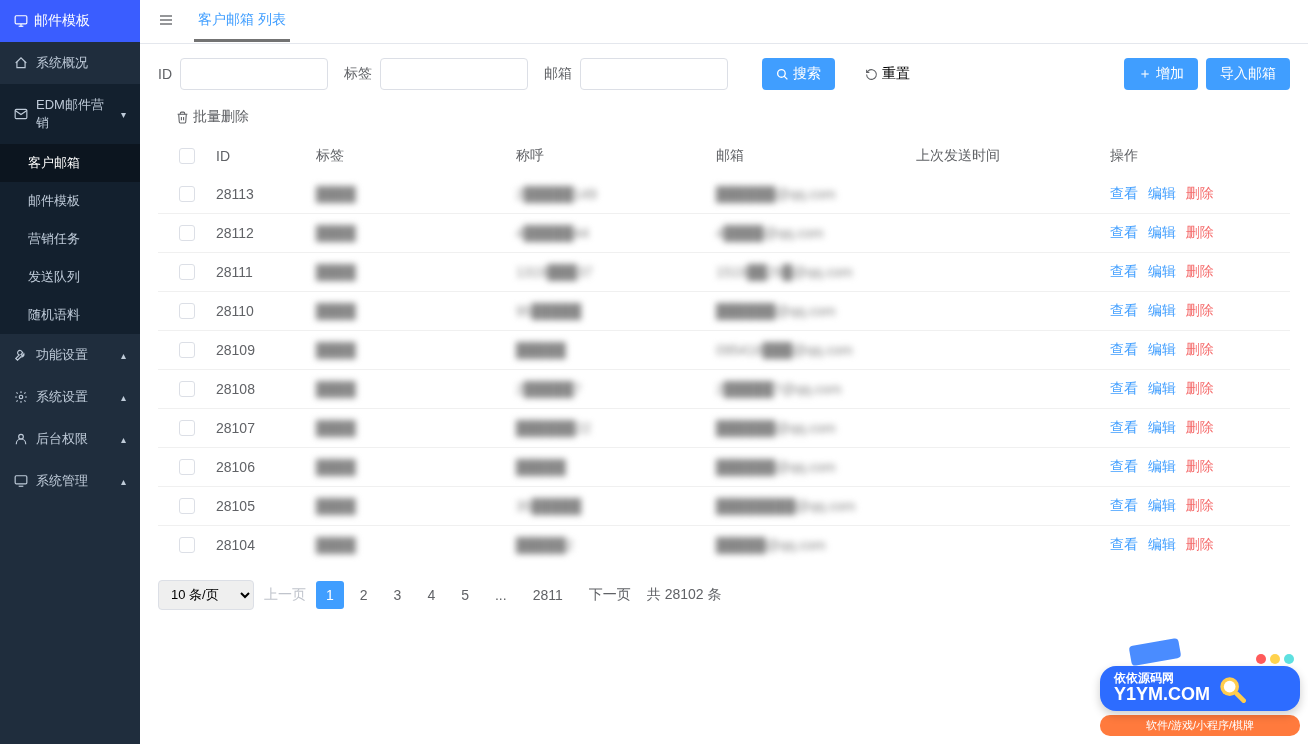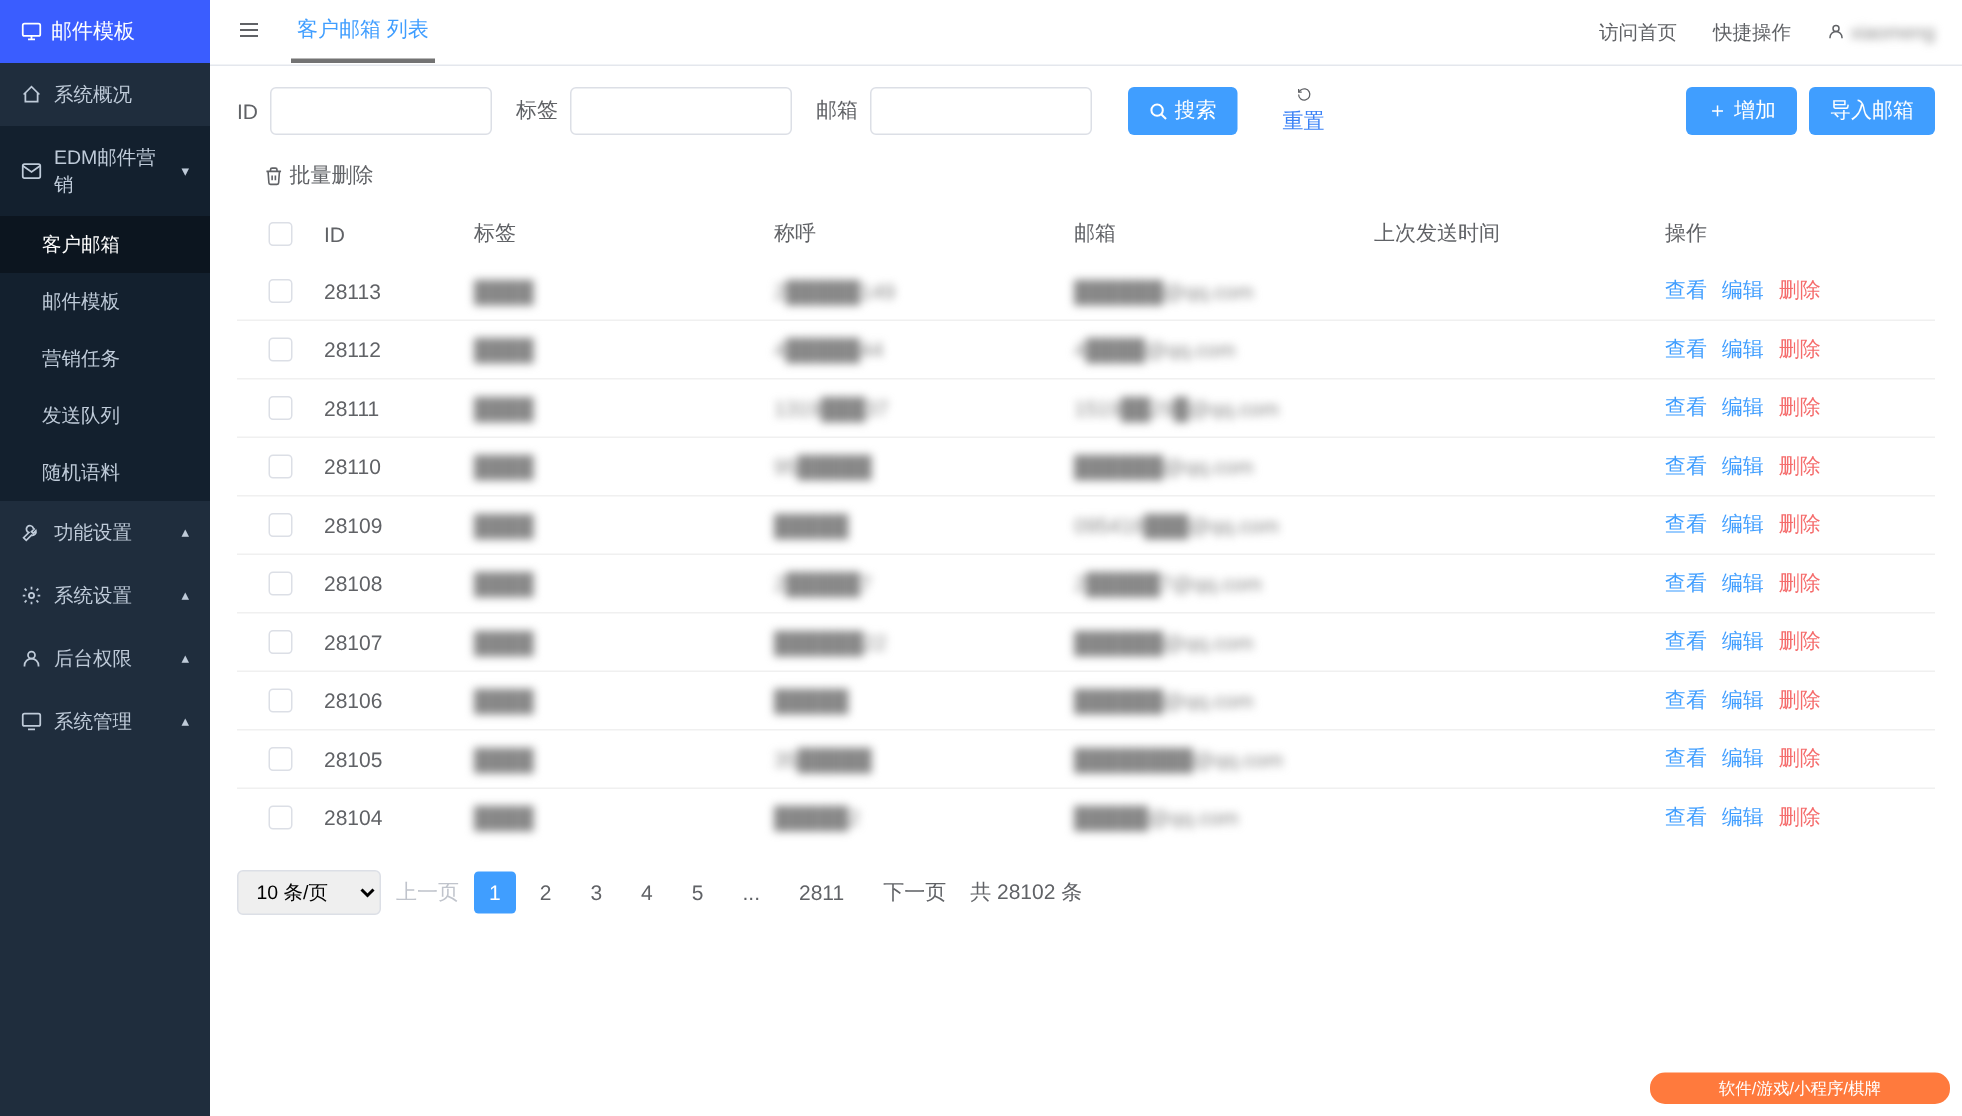--- a/index.html
+++ b/index.html
@@ -24,22 +24,22 @@
 .tab { padding: 10px 4px; color: #409eff; border-bottom: 3px solid #737373; font-size: 14px; }
 .top-right { margin-left: auto; display: flex; align-items: center; gap: 24px; color: #606266; font-size: 13px; }
 .top-right span { cursor: pointer; }
 
 
 .content { padding: 14px 18px; overflow-y: auto; flex: 1; }
 .filter-row { display: flex; align-items: center; gap: 6px; margin-bottom: 14px; }
 .filter-label { font-size: 14px; color: #606266; margin-right: 2px; }
 .filter-input { height: 32px; border: 1px solid #dcdfe6; border-radius: 4px; padding: 0 8px; font-size: 14px; width: 148px; }
 .btn { height: 32px; padding: 0 14px; border-radius: 4px; border: none; cursor: pointer; font-size: 14px; display: inline-flex; align-items: center; gap: 4px; }
-.btn-primary { background: #409eff; color: #fff; margin-left: 18px; }
-.btn-plain { background: #fff; color: #3b82f6; border: none; margin-left: 10px; flex-direction: column; }
+.btn-primary { background: #409eff; color: #fff; margin-left: 28px; }
+.btn-plain { background: #fff; color: #000000; border: none; margin-left: 10px; }
 .filter-right { margin-left: auto; display: flex; gap: 8px; }
 .btn-blue { background: #409eff; color: #fff; }
 
 
 .batch-row { padding: 4px 0 10px 18px; }
 .batch-btn { cursor: pointer; color: #606266; font-size: 14px; display: inline-flex; align-items: center; gap: 4px; }
 
 
 .table { width: 100%; }
 .thead, .trow { display: flex; align-items: center; padding: 10px 6px; }
@@ -167,31 +167,20 @@
   <div class="main">
     <div class="topbar">
       <span class="hamburger">
         <svg width="16" height="16" viewBox="0 0 24 24" fill="none" stroke="#606266" stroke-width="2">
             <line x1="3" y1="6" x2="21" y2="6"></line>
             <line x1="3" y1="12" x2="21" y2="12"></line>
             <line x1="3" y1="18" x2="21" y2="18"></line>
           </svg>
       </span>
       <span class="tab">客户邮箱 列表</span>
-      <div class="top-right">
-        <span>访问首页</span>
-        <span>快捷操作</span>
-        <span>
-          <svg width="12" height="12" viewBox="0 0 24 24" fill="none" stroke="#606266" stroke-width="2" style="vertical-align:-1px">
-              <circle cx="12" cy="8" r="4"></circle>
-              <path d="M4 21v-1a8 8 0 0 1 16 0v1"></path>
-            </svg>
-          <span class="blur">xiaomeng</span>
-        </span>
-      </div>
     </div>
 
     <div class="content">
 
       <div class="filter-row">
         <span class="filter-label">ID</span>
         <input class="filter-input" style="">
         <span class="filter-label" style="margin-left:10px">标签</span>
         <input class="filter-input" style="">
         <span class="filter-label" style="margin-left:10px">邮箱</span>
@@ -406,14 +395,31 @@
         <span class="pg-btn disabled">上一页</span>
         <span id="pages"><span class="pg-num active" style="margin-right: 6px;">1</span><span class="pg-num" style="margin-right: 6px;">2</span><span class="pg-num" style="margin-right: 6px;">3</span><span class="pg-num" style="margin-right: 6px;">4</span><span class="pg-num" style="margin-right: 6px;">5</span><span class="pg-num" style="margin-right: 6px;">...</span><span class="pg-num" style="margin-right: 6px;">2811</span></span>
         <span class="pg-btn">下一页</span>
         <span class="pg-total">共 28102 条</span>
       </div>
     </div>
   </div>
 </div>
 
 <div class="corner">
+  <div class="corner-bubble">
+    <div class="corner-top"></div>
+    <div class="corner-dots">
+        <div class="dot r"></div>
+        <div class="dot y"></div>
+        <div class="dot c"></div>
+      </div>
+    <div style="display:flex;flex-direction:column;line-height:1.1">
+      <span style="font-size:12px">依依源码网</span>
+      <span>Y1YM.COM</span>
+    </div>
+    <svg width="28" height="28" viewBox="0 0 24 24">
+        <circle cx="10" cy="10" r="8" fill="#ffcc4d"></circle>
+        <circle cx="10" cy="10" r="5" fill="#fff"></circle>
+        <line x1="16" y1="16" x2="22" y2="22" stroke="#ffcc4d" stroke-width="4" stroke-linecap="round"></line>
+      </svg>
+  </div>
   <div class="corner-sub">软件/游戏/小程序/棋牌</div>
 </div>
 
 </body></html>

